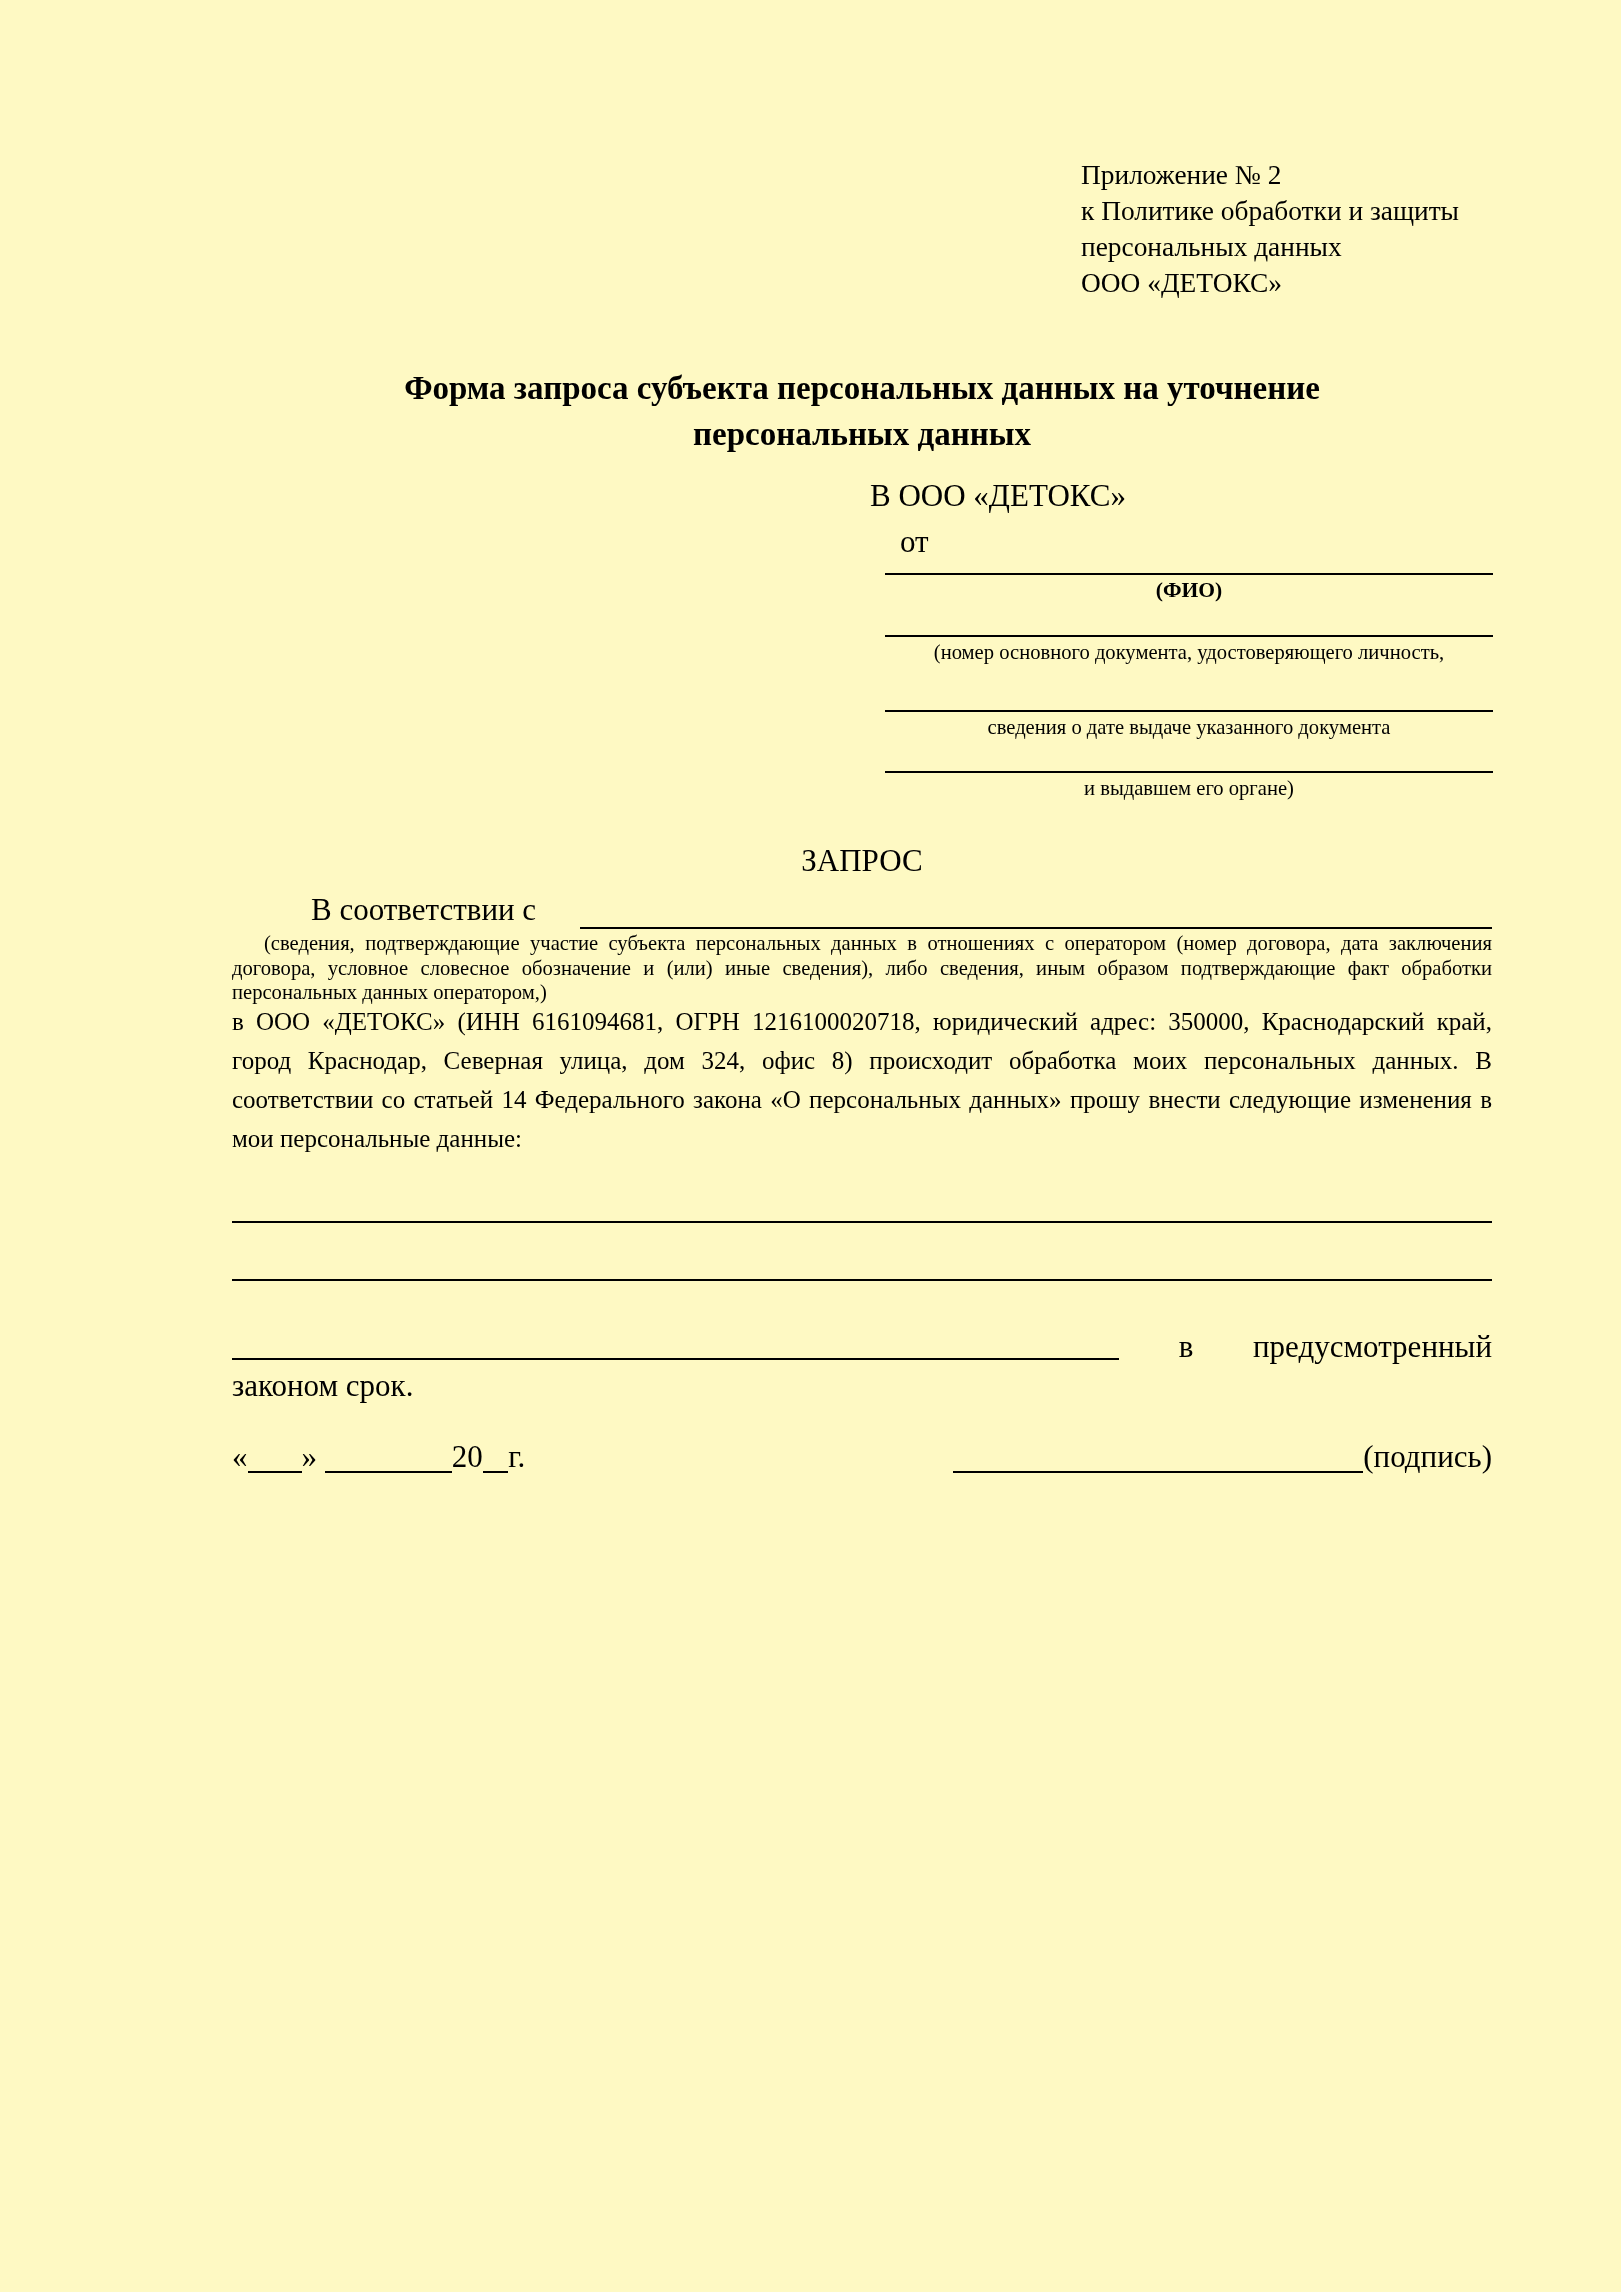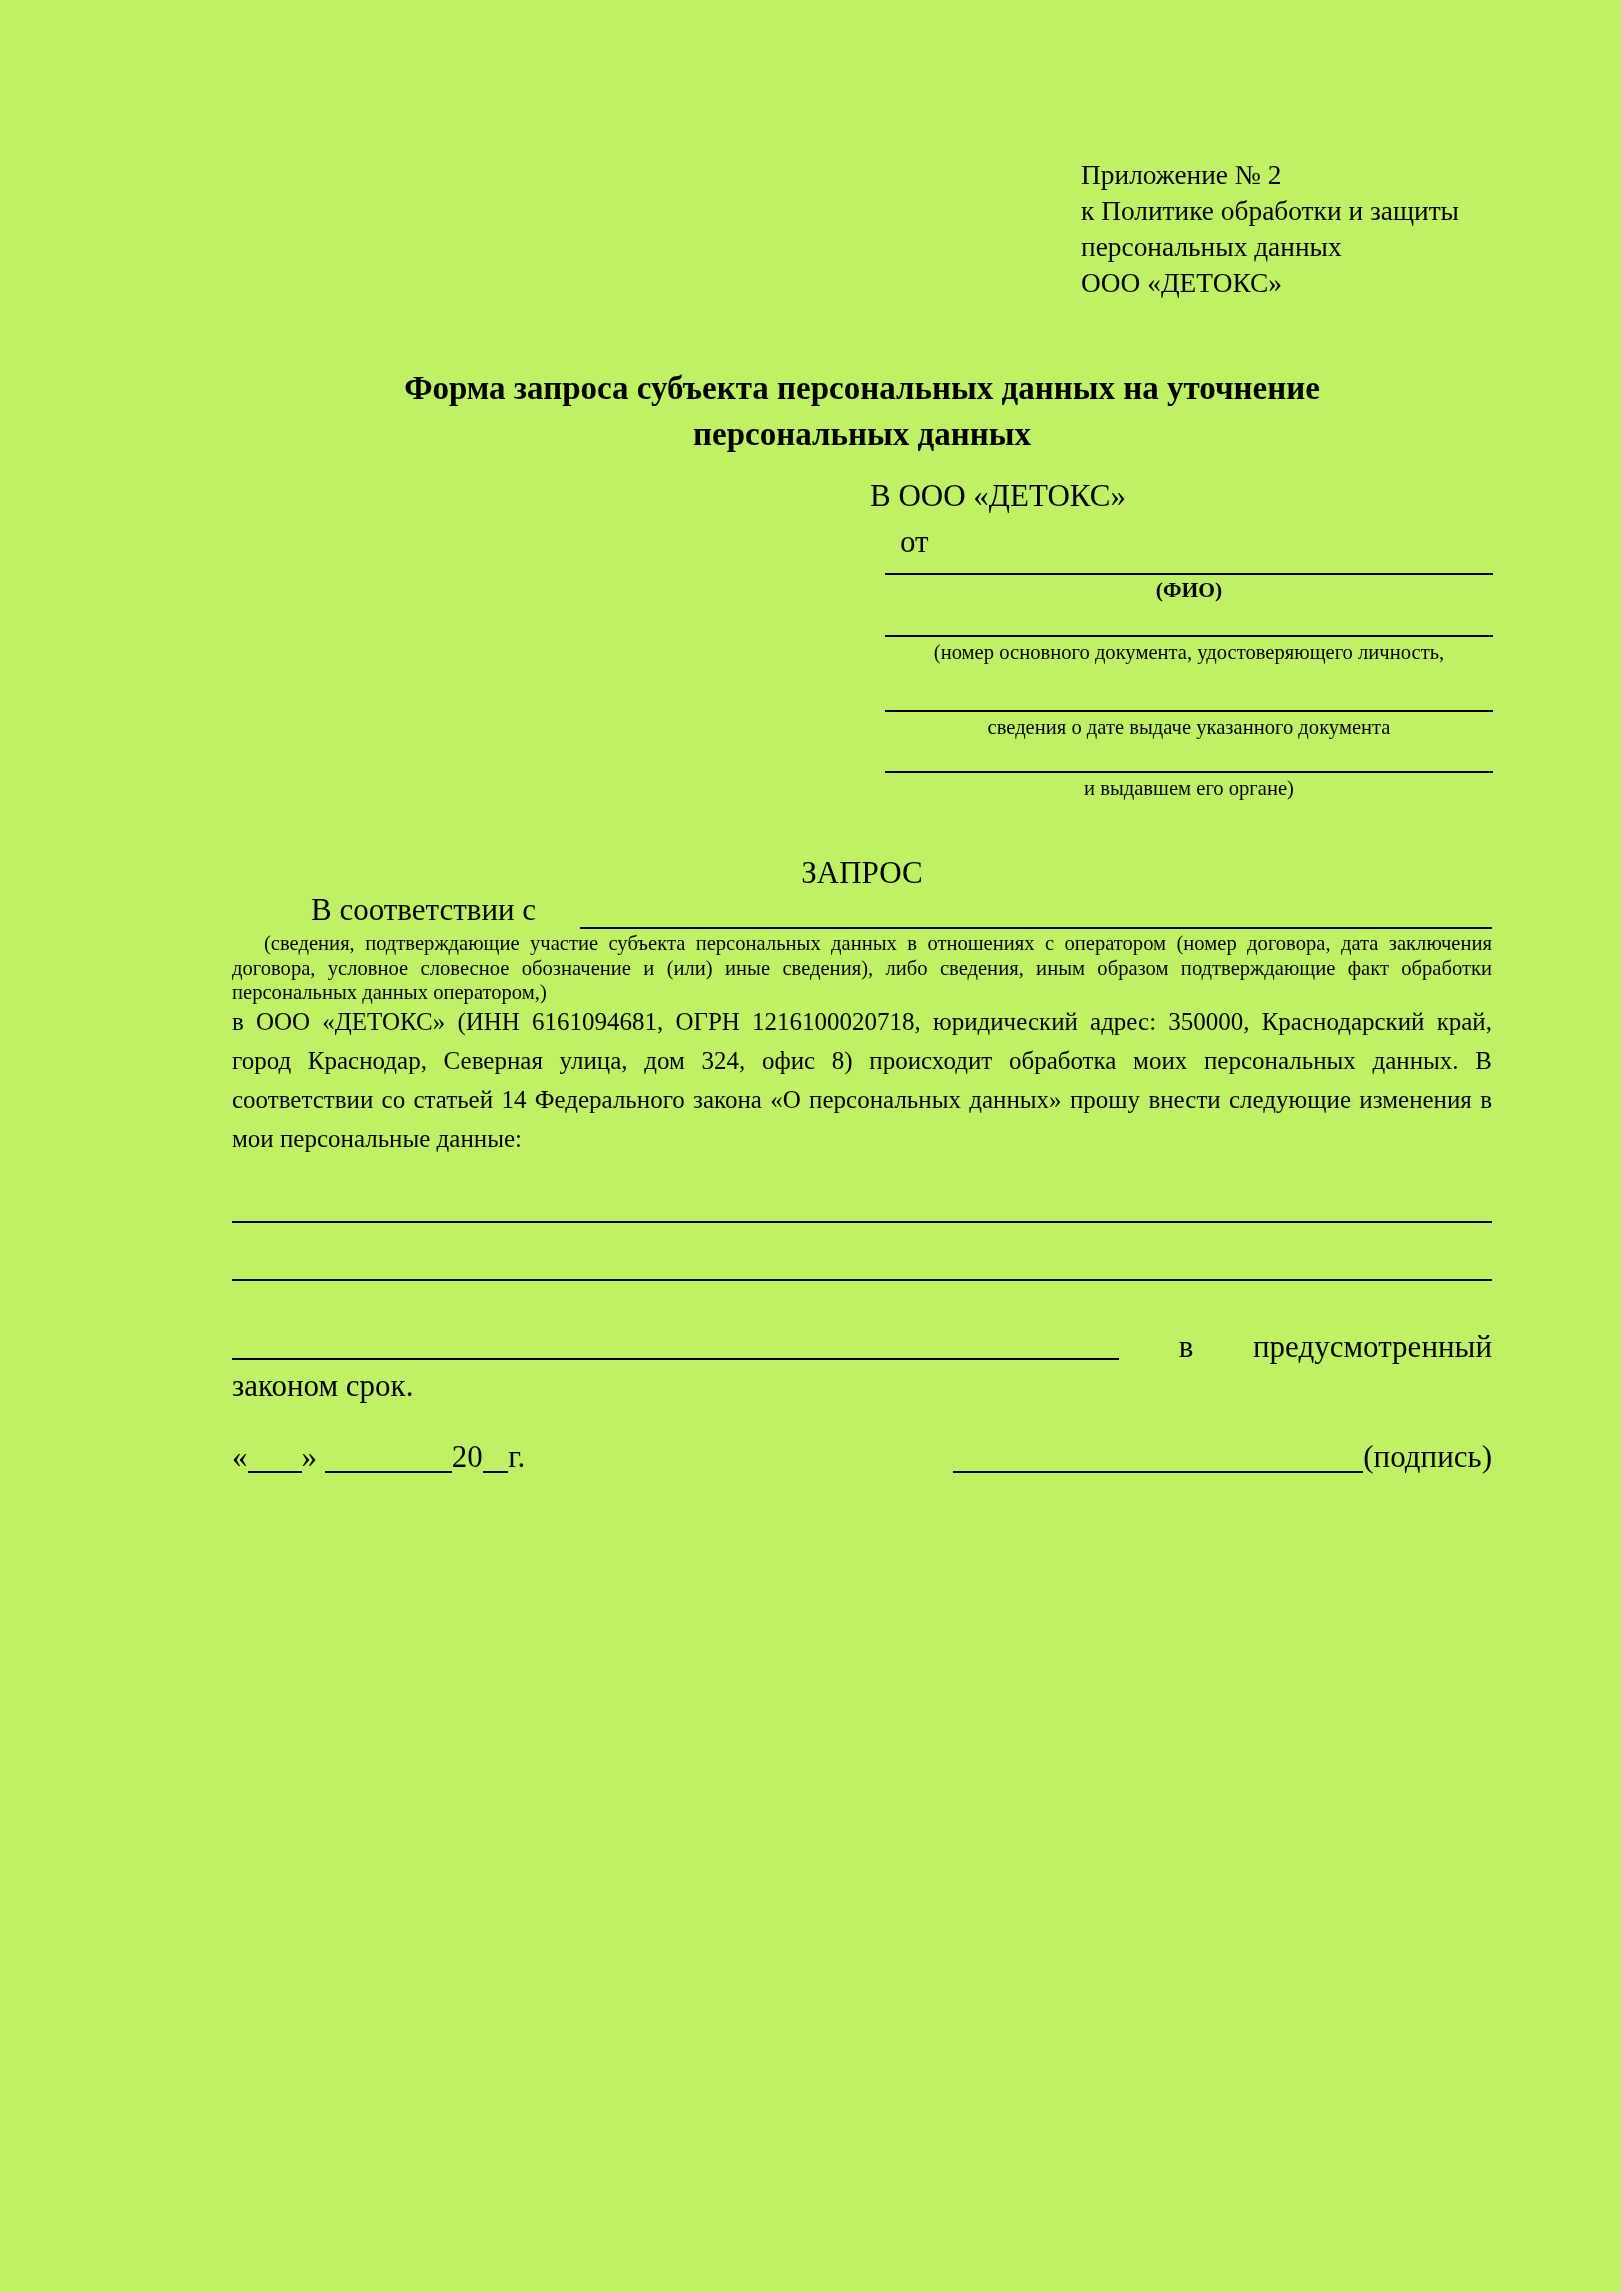--- a/index.html
+++ b/index.html
@@ -1,33 +1,33 @@
 <!DOCTYPE html>
 <html><head>
 <meta charset="utf-8">
 <style>
   html,body{margin:0;padding:0;background:#888;}
   .page{
     position:relative;
     width:1621px;height:2293px;
     margin:0 auto;
-    background:#bef264;
+    background:#fef9c3;
     color:#000000;
     font-family:"Liberation Serif","DejaVu Serif",serif;
     overflow:hidden;
   }
   .header-block{position:absolute;left:1081px;top:157px;font-size:27.4px;line-height:36px;}
   .doc-title{position:absolute;left:232px;top:365px;width:1260px;text-align:center;font-weight:bold;font-size:33px;line-height:46px;}
   .addr-to{position:absolute;left:870px;top:478px;font-size:31px;}
   .addr-from{position:absolute;left:900px;top:524px;font-size:31px;}
   .field{position:absolute;left:885px;width:608px;}
   .rule{border-top:2.9px solid #000;height:0;}
   .caption{text-align:center;font-size:20.6px;line-height:25.5px;padding-top:2.9px;}
   .caption.fio{font-size:21.6px;font-weight:bold;}
-  .req-head{position:absolute;left:232px;top:843px;width:1260px;text-align:center;font-size:31px;margin-top:12px;}
+  .req-head{position:absolute;left:232px;top:843px;width:1260px;text-align:center;font-size:31px;}
   .intro-row{position:absolute;left:232px;top:890px;width:1260px;display:flex;height:39px;gap:34px;}
   .intro-text{font-size:31px;line-height:39px;padding-left:79px;white-space:pre;}
   .fill{flex:1;border-bottom:2.9px solid #000;margin-left:9.8px;}
   .note{position:absolute;left:232px;top:931px;width:1260px;font-size:20.6px;line-height:24.5px;text-align:justify;text-indent:32px;}
   .body-par{position:absolute;left:232px;top:1002px;width:1260px;font-size:25px;line-height:39px;text-align:justify;}
   .blankline{position:absolute;left:232px;width:1260px;border-top:2.9px solid #000;height:0;}
   .reply-l1{position:absolute;left:232px;top:1296px;width:1260px;font-size:31px;line-height:35px;text-align:justify;text-align-last:justify;text-indent:79px;}
   .reply-l2{position:absolute;left:232px;top:1329px;width:1260px;display:flex;justify-content:space-between;align-items:stretch;font-size:31px;line-height:35px;}
   .fill2{width:887px;border-bottom:2.9px solid #000;margin-bottom:3.9px;}
   .reply-l3{position:absolute;left:232px;top:1368px;font-size:31px;line-height:35px;}

